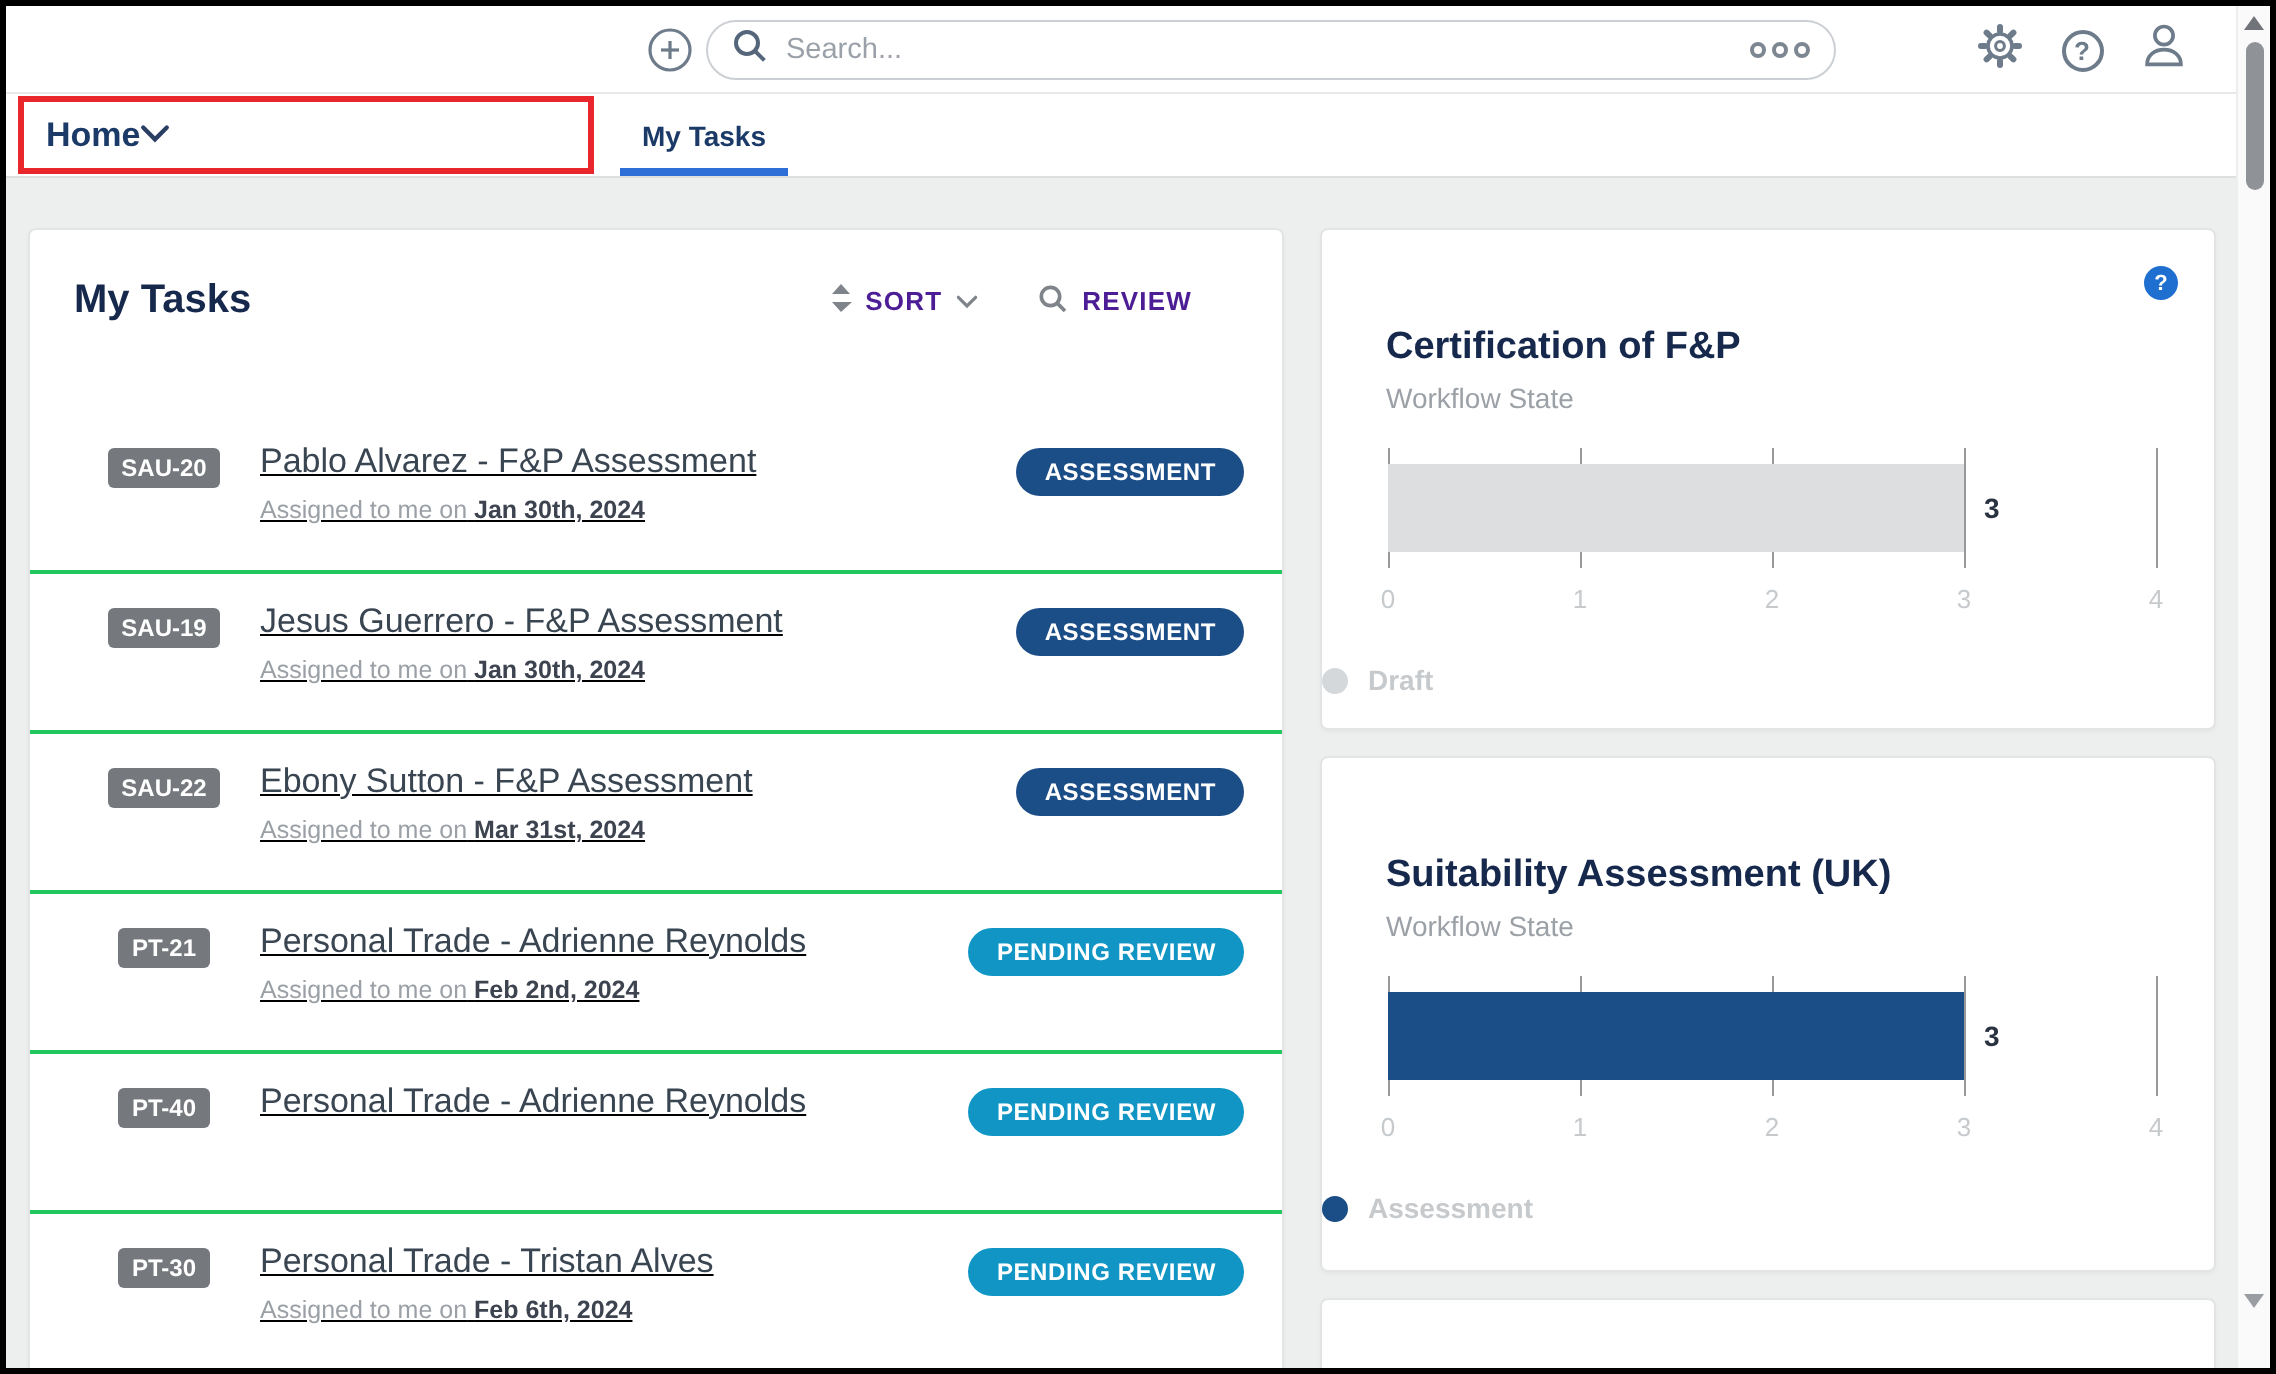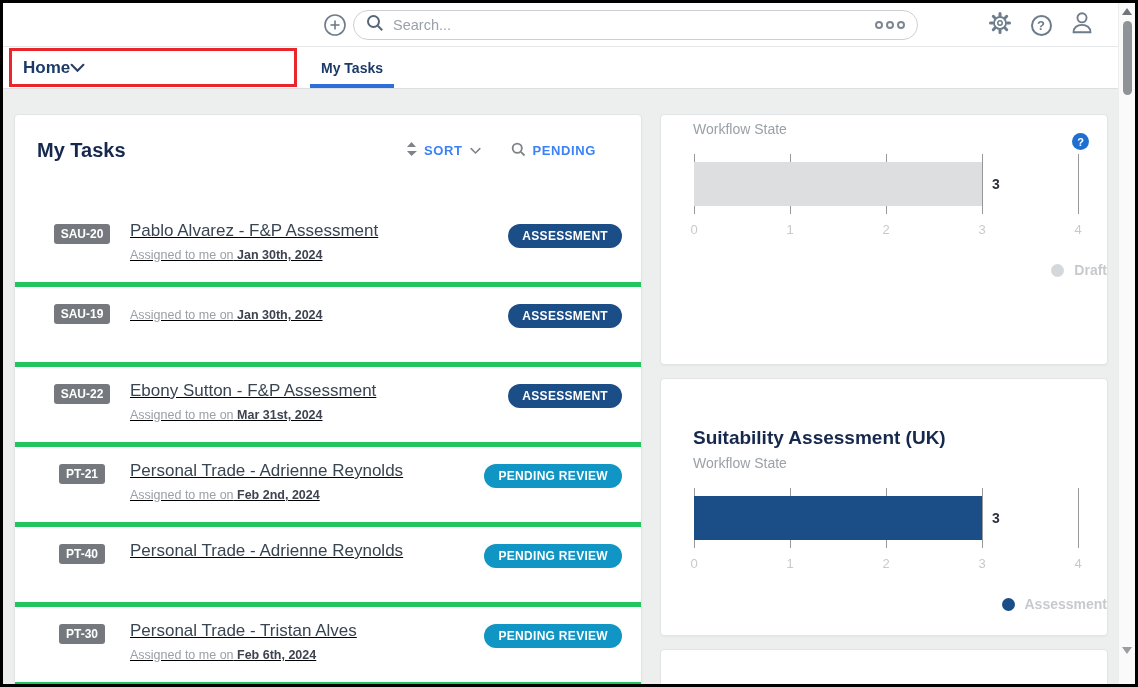--- a/index.html
+++ b/index.html
@@ -31,24 +31,24 @@
   .annotation-box { position:absolute; left:6px; top:45px; width:288px; height:39px; border:3px solid #e8262b; z-index:6; pointer-events:none; }
 
   
   .content { position:absolute; left:0; top:86px; width:1132px; height:595px; background:#edeeee; overflow:hidden; }
   .card { background:#fff; border:1px solid #e3e4e6; border-radius:4px; box-shadow:0 1px 2px rgba(0,0,0,0.04); }
 
   
   .tasks-card { position:absolute; left:11px; top:25px; width:628px; height:600px; }
   .panel-header { display:flex; align-items:center; padding:24px 45px 0 22px; }
   .panel-title { font-size:20px; font-weight:700; color:#16294d; margin-right:auto; }
-  .hdr-btn { display:flex; align-items:center; gap:7px; font-size:13px; font-weight:600; letter-spacing:0.6px; color:#3b82f6; cursor:pointer; }
+  .hdr-btn { display:flex; align-items:center; gap:7px; font-size:13px; font-weight:600; letter-spacing:0.6px; color:#4c1d95; cursor:pointer; }
   .hdr-btn + .hdr-btn { margin-left:30px; }
   .task-list { margin-top:45px; }
-  .task-row { height:80px; display:flex; align-items:flex-start; padding:14px 19px 0 34px; border-bottom:5px solid #22c55e; cursor:pointer; }
+  .task-row { height:80px; display:flex; align-items:flex-start; padding:14px 19px 0 34px; border-bottom:2px solid #22c55e; cursor:pointer; }
   .badge-slot { width:66px; flex:none; text-align:center; margin-top:3px; }
   .id-badge { display:inline-block; background:#75797d; color:#fff; font-size:12px; font-weight:700; padding:3px 7px; border-radius:3px; }
   .row-main { margin-left:15px; min-width:0;text-decoration:underline; }
   .task-title { font-size:17px; color:#3a4552; }
   .assigned-line { margin-top:7px; font-size:12.5px; color:#9aa0a6; }
   .assigned-date { font-weight:700; color:#3d4450; }
   .status-pill { margin-left:auto; margin-top:3px; flex:none; color:#fff; font-size:12px; font-weight:700; letter-spacing:0.3px; padding:5px 14px; border-radius:999px; }
 
   
   .right-col { position:absolute; left:657px; top:25px; width:448px; }
@@ -58,21 +58,21 @@
   .chart-card.c3 { height:60px; }
   .help-badge { position:absolute; top:18px; right:18px; width:17px; height:17px; border-radius:50%; background:#1f6fd0; color:#fff; font-size:11px; font-weight:700; display:flex; align-items:center; justify-content:center; cursor:pointer; }
   .chart-title { margin:48px 0 0 32px; font-size:19px; font-weight:700; color:#16294d; }
   .chart-subtitle { margin:6px 0 0 32px; font-size:14px; color:#9ba1a7; }
   .chart-area { position:relative; margin:17px 0 0 33px; width:384px; height:60px; }
   .tick-line { position:absolute; top:0; bottom:0; width:1px; background:#97999b; z-index:1; }
   .chart-bar { position:absolute; left:0; top:8px; height:44px; z-index:2; }
   .bar-value { position:absolute; top:50%; transform:translateY(-50%); z-index:3; font-size:14px; font-weight:700; color:#2b3340; }
   .tick-labels { position:relative; margin-left:33px; width:384px; height:18px; margin-top:8px; }
   .tick-label { position:absolute; transform:translateX(-50%); font-size:13px; color:#c7cacd; }
-  .legend { display:flex; justify-content:flex-end; align-items:center; gap:10px; margin-top:22px; cursor:pointer; }
+  .legend { display:flex; justify-content:flex-start; align-items:center; gap:10px; margin-top:22px; cursor:pointer; }
   .legend-dot { width:13px; height:13px; border-radius:50%; }
   .legend-label { font-size:14px; font-weight:600; color:#c7cacd; }
 
   
   .scrollbar { position:absolute; right:0; top:0; width:17px; height:681px; background:#fafafa; border-left:1px solid #ededed; z-index:10; }
   .scroll-up { position:absolute; top:5px; left:3px; width:0; height:0; border-left:5px solid transparent; border-right:5px solid transparent; border-bottom:7px solid #707478; cursor:pointer; }
   .scroll-down { position:absolute; bottom:30px; left:3px; width:0; height:0; border-left:5px solid transparent; border-right:5px solid transparent; border-top:7px solid #9a9ea2; cursor:pointer; }
   .scroll-thumb { position:absolute; top:18px; left:4px; width:9px; height:74px; background:#8f9296; border-radius:5px; cursor:pointer; }
 </style>
 </head>
@@ -165,38 +165,39 @@
           <span>SORT</span>
           <span><svg width="11" height="8" viewBox="0 0 14 9" fill="none" stroke="#7f848a" stroke-width="2" stroke-linecap="round">
                   <polyline points="1.5,1.5 7,7 12.5,1.5"></polyline>
                 </svg></span>
         </span>
         <span class="hdr-btn">
           <span><svg width="15" height="15" viewBox="0 0 18 18" fill="none" stroke="#7f848a" stroke-width="2.2">
                   <circle cx="7.5" cy="7.5" r="5.5"></circle>
                   <line x1="11.8" y1="11.8" x2="16.2" y2="16.2"></line>
                 </svg></span>
-          <span>PENDING</span>
+          <span>REVIEW</span>
         </span>
       </div>
 
       <div class="task-list">
 
         <div class="task-row">
           <span class="badge-slot"><span class="id-badge">SAU-20</span></span>
           <span class="row-main">
             <div class="task-title">Pablo Alvarez - F&amp;P Assessment</div>
             <div class="assigned-line"><span>Assigned to me on</span> <span class="assigned-date">Jan 30th, 2024</span></div>
           </span>
           <span class="status-pill" style="background: rgb(27, 77, 135);">ASSESSMENT</span>
         </div>
 
         <div class="task-row">
           <span class="badge-slot"><span class="id-badge">SAU-19</span></span>
           <span class="row-main">
+            <div class="task-title">Jesus Guerrero - F&amp;P Assessment</div>
             <div class="assigned-line"><span>Assigned to me on</span> <span class="assigned-date">Jan 30th, 2024</span></div>
           </span>
           <span class="status-pill" style="background: rgb(27, 77, 135);">ASSESSMENT</span>
         </div>
 
         <div class="task-row">
           <span class="badge-slot"><span class="id-badge">SAU-22</span></span>
           <span class="row-main">
             <div class="task-title">Ebony Sutton - F&amp;P Assessment</div>
             <div class="assigned-line"><span>Assigned to me on</span> <span class="assigned-date">Mar 31st, 2024</span></div>
@@ -230,20 +231,21 @@
           <span class="status-pill" style="background: rgb(16, 149, 197);">PENDING REVIEW</span>
         </div>
 
       </div>
     </div>
 
     <div class="right-col">
 
       <div class="card chart-card c1">
         <span class="help-badge">?</span>
+        <div class="chart-title">Certification of F&amp;P</div>
         <div class="chart-subtitle">Workflow State</div>
         <div class="chart-area">
           <div>
                 <div class="tick-line" style="left: 0%;"></div>
                 <div class="tick-line" style="left: 25%;"></div>
                 <div class="tick-line" style="left: 50%;"></div>
                 <div class="tick-line" style="left: 75%;"></div>
                 <div class="tick-line" style="left: 100%;"></div>
               </div>
           <div class="chart-bar" style="width: 75%; background: rgb(220, 222, 224);"></div>

